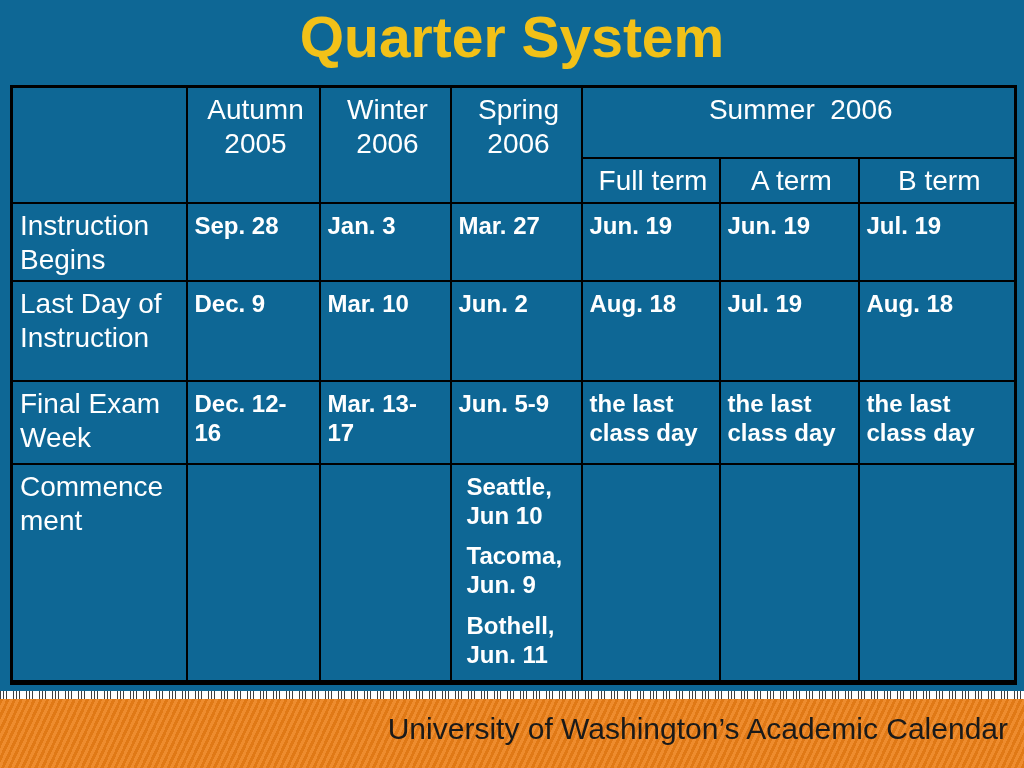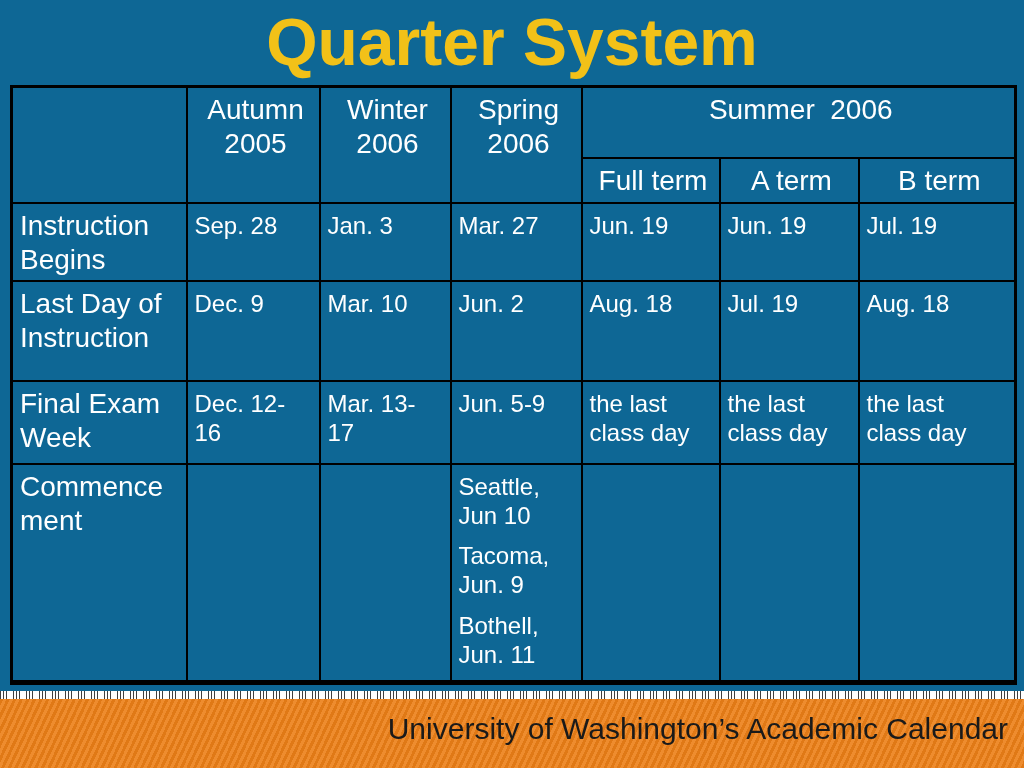--- a/index.html
+++ b/index.html
@@ -11,21 +11,21 @@
     overflow: hidden;
     font-family: "Liberation Sans", sans-serif;
   }
   .title {
     position: absolute;
     top: 4px;
     left: 0;
     width: 100%;
     margin: 0;
     text-align: center;
-    font-size: 66px;
+    font-size: 57px;
     font-weight: bold;
     color: var(--title-yellow, #f2c118);
   }
   table.cal {
     position: absolute;
     left: 10px;
     top: 85px;
     width: 1004px;
     border-collapse: collapse;
     table-layout: fixed;
@@ -55,27 +55,27 @@
   th.summer { white-space: pre-wrap; }
   td.rowlabel {
     font-weight: normal;
     font-size: 28px;
     text-align: left;
     padding: 5px 6px 0 10px;
     line-height: 1.22;
     overflow-wrap: anywhere;
   }
   td.data {
-    font-weight: normal;
+    font-weight: bold;
     font-size: 24px;
     text-align: left;
     padding: 7px 16px 0 10px;
     line-height: 1.22;
   }
-  td.data .para { margin: 0 0 11px 0; }
+  td.data .para { margin: 0 0 11px 8px; }
   .tick-strip {
     position: absolute;
     left: 0;
     top: 691px;
     width: 1024px;
     height: 8px;
     background-color: var(--divider-white, #fff);
     background-image: repeating-linear-gradient(90deg,
       rgba(30,30,30,0.85) 0 1px, transparent 1px 3px,
       rgba(30,30,30,0.85) 3px 4px, transparent 4px 6px,

